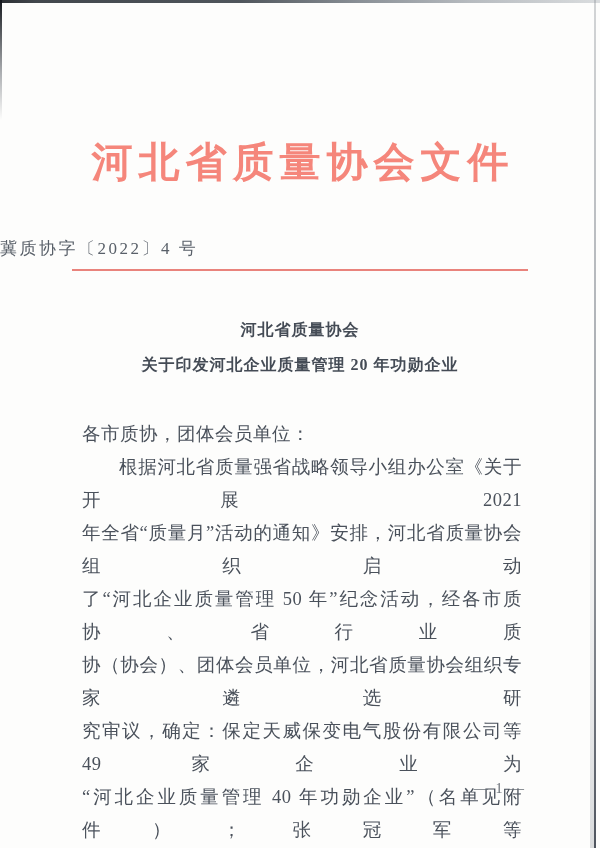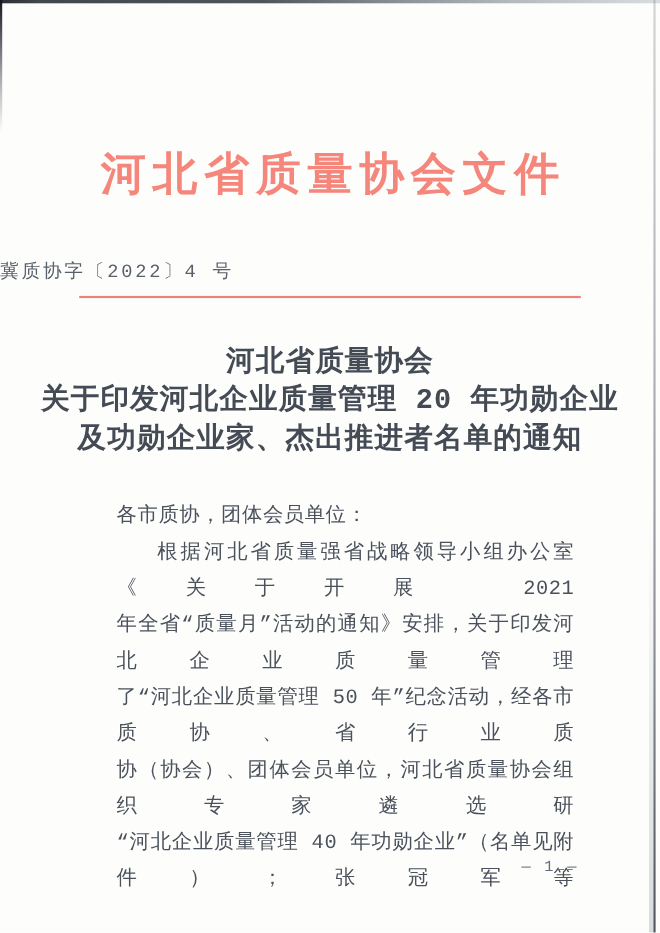--- a/index.html
+++ b/index.html
@@ -6,21 +6,21 @@
     margin: 0;
     padding: 0;
     background: #ffffff;
   }
   .page {
     position: relative;
     width: 600px;
     height: 848px;
     background: #fdfdfc;
     overflow: hidden;
-    font-family: Liberation Mono, monospace;
+    font-family: Liberation Serif, serif;
   }
   
   .edge-top {
     position: absolute;
     top: 0; left: 0; right: 0;
     height: 3px;
     background: linear-gradient(to right,
       #14181d 0%, #2d3339 6%, #3c434a 40%, #7d848b 60%, #aeb3b8 78%, #d6d9db 100%);
     opacity: 0.9;
   }
@@ -65,36 +65,35 @@
   }
   .red-rule {
     width: 456px;
     height: 2px;
     margin: 10px auto 0 auto;
   }
   .doc-title {
     margin-top: 41px;
     text-align: center;
     font-weight: 700;
-    font-size: 26px;
+    font-size: 16px;
     line-height: 35px;
     letter-spacing: 1px;
   }
   .body-block {
     margin: 36px 78px 0 82px;
     font-size: 18.5px;
     line-height: 33px;
     letter-spacing: 0.5px;
   }
   .body-line {
     text-align: justify;
     text-justify: inter-character;
     text-align-last: justify;
     white-space: nowrap0; 
-    margin-left: 24px;
   }
   .body-line.first-of-paragraph {
     text-indent: 2em;
   }
   .salutation {
     text-align: left;
     text-align-last: left;
   }
   .page-number {
     position: absolute;
@@ -118,28 +117,28 @@
 
   <div class="letterhead-title" style="color: rgb(245, 134, 123);">河北省质量协会文件</div>
 
   <div class="doc-number" style="color: rgb(89, 96, 105);">冀质协字〔2022〕4 号</div>
 
   <div class="red-rule" style="background: rgb(233, 131, 124);"></div>
 
   <div class="doc-title" style="color: rgb(68, 75, 85);">
     <div>河北省质量协会</div>
     <div>关于印发河北企业质量管理 20 年功勋企业</div>
-    <div>及功勋企业家、杰出推进者名单的通知</div>
   </div>
 
   <div class="body-block" style="color: rgb(74, 81, 91);">
     <div class="body-line salutation">各市质协，团体会员单位：</div>
     <div class="body-line first-of-paragraph">根据河北省质量强省战略领导小组办公室《关于开展 2021</div>
-    <div class="body-line">年全省“质量月”活动的通知》安排，关于印发河北企业质量管理</div>
+    <div class="body-line">年全省“质量月”活动的通知》安排，河北省质量协会组织启动</div>
     <div class="body-line">了“河北企业质量管理 50 年”纪念活动，经各市质协、省行业质</div>
     <div class="body-line">协（协会）、团体会员单位，河北省质量协会组织专家遴选研</div>
+    <div class="body-line">究审议，确定：保定天威保变电气股份有限公司等 49 家企业为</div>
     <div class="body-line">“河北企业质量管理 40 年功勋企业”（名单见附件）；张冠军等</div>
 
   </div>
 
   <div class="page-number" style="color: rgb(102, 108, 116);">— 1 —</div>
 
 </div>
 
 </body></html>

